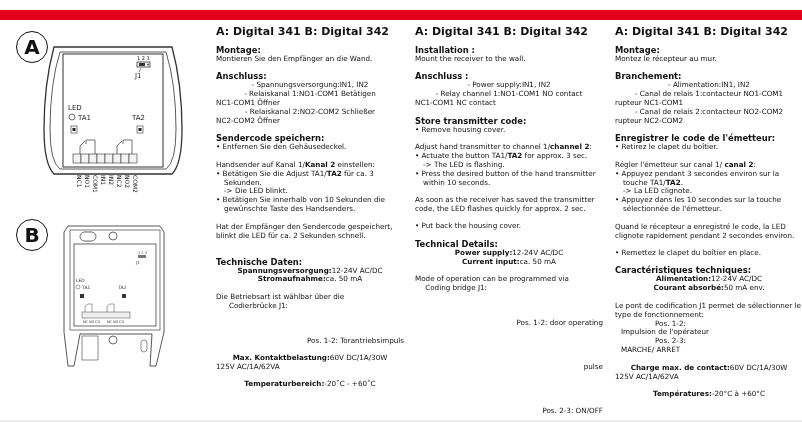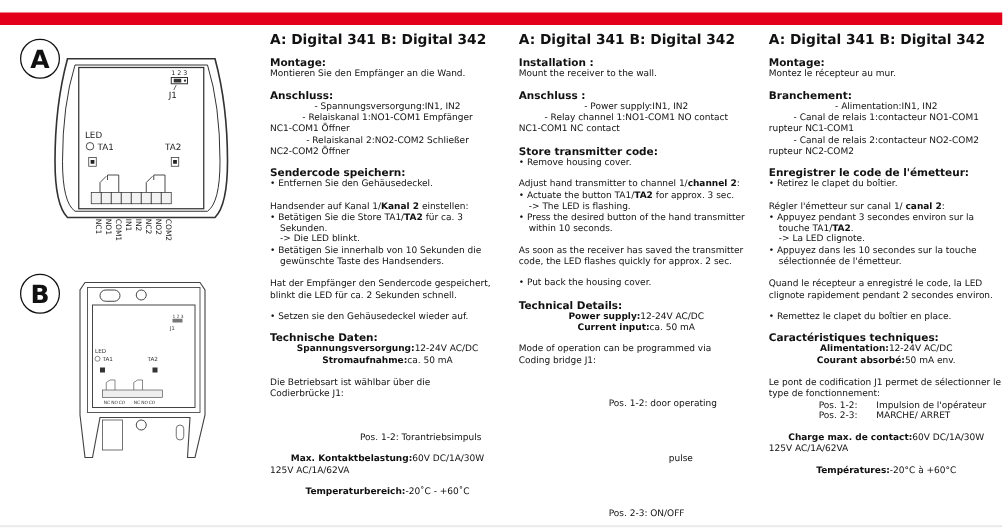--- a/index.html
+++ b/index.html
@@ -13,24 +13,24 @@
   .sec { font-weight:bold; font-size:8.4px; line-height:9px; }
   .p { margin:0; }
   .gap { height:8.5px; }
   .row { display:flex; justify-content:center; }
   .row .l { white-space:nowrap; }
   .row .r { text-align:right; white-space:nowrap; }
   .rowr { text-align:left; }
   .b { font-weight:bold; }
   .bul { padding-left:8px; text-indent:-8px; }
   .ind { padding-left:8px; }
-  .pos { display:flex; }
+  .pos { display:flex;text-align:right; }
   .pos .pl { width:72px; }
   .pos .pr { flex:1;margin-top:35px; }
-  .posc { display:flex; }
+  .posc { display:flex;flex-direction:column; }
   .posc .pl { width:40px; padding-left:40px; }
   .svgwrap { position:absolute; }
   .label-circle { position:absolute; width:30px; height:30px; border:1.6px solid #111; border-radius:50%;
         display:flex; align-items:center; justify-content:center; font-weight:bold; font-size:20px;
         font-family:"DejaVu Sans", sans-serif; background:#fff; }
 </style>
 </head>
 <body>
 
 <div class="topbar"></div>
@@ -118,40 +118,39 @@
   <div class="sec">Montage:</div>
   <p class="p">Montieren Sie den Empfänger an die Wand.</p>
   <div class="gap"></div>
   <div class="sec">Anschluss:</div>
   <div class="row">
       <span class="l">- Spannungsversorgung:</span>
       <span class="r">IN1, IN2</span>
     </div>
   <div class="row">
       <span class="l">- Relaiskanal 1:</span>
-      <span class="r">NO1-COM1 Empfänger</span>
+      <span class="r">NO1-COM1 Betätigen</span>
     </div>
   <div class="rowr">NC1-COM1 Öffner</div>
   <div class="row">
       <span class="l">- Relaiskanal 2:</span>
       <span class="r">NO2-COM2 Schließer</span>
     </div>
   <div class="rowr">NC2-COM2 Öffner</div>
   <div class="gap"></div>
   <div class="sec">Sendercode speichern:</div>
   <p class="p">• Entfernen Sie den Gehäusedeckel.</p>
   <div class="gap"></div>
   <p class="p"><span>Handsender auf Kanal 1/</span><span class="b">Kanal 2</span><span> einstellen:</span></p>
-  <p class="p bul"><span>• Betätigen Sie die Store TA1/</span><span class="b">TA2</span><span> für ca. 3 Sekunden.</span></p>
+  <p class="p bul"><span>• Betätigen Sie die Adjust TA1/</span><span class="b">TA2</span><span> für ca. 3 Sekunden.</span></p>
   <p class="p ind">-&gt; Die LED blinkt.</p>
   <p class="p bul">• Betätigen Sie innerhalb von 10 Sekunden die gewünschte Taste des Handsenders.</p>
   <div class="gap"></div>
   <p class="p">Hat der Empfänger den Sendercode gespeichert, blinkt die LED für ca. 2 Sekunden schnell.</p>
   <div class="gap"></div>
-  <p class="p">• Setzen sie den Gehäusedeckel wieder auf.</p>
   <div class="gap"></div>
   <div class="sec">Technische Daten:</div>
   <div class="row b">
       <span class="l">Spannungsversorgung:</span>
       <span class="r" style="font-weight:normal">12-24V AC/DC</span>
     </div>
   <div class="row b">
       <span class="l">Stromaufnahme:</span>
       <span class="r" style="font-weight:normal">ca. 50 mA</span>
     </div>

